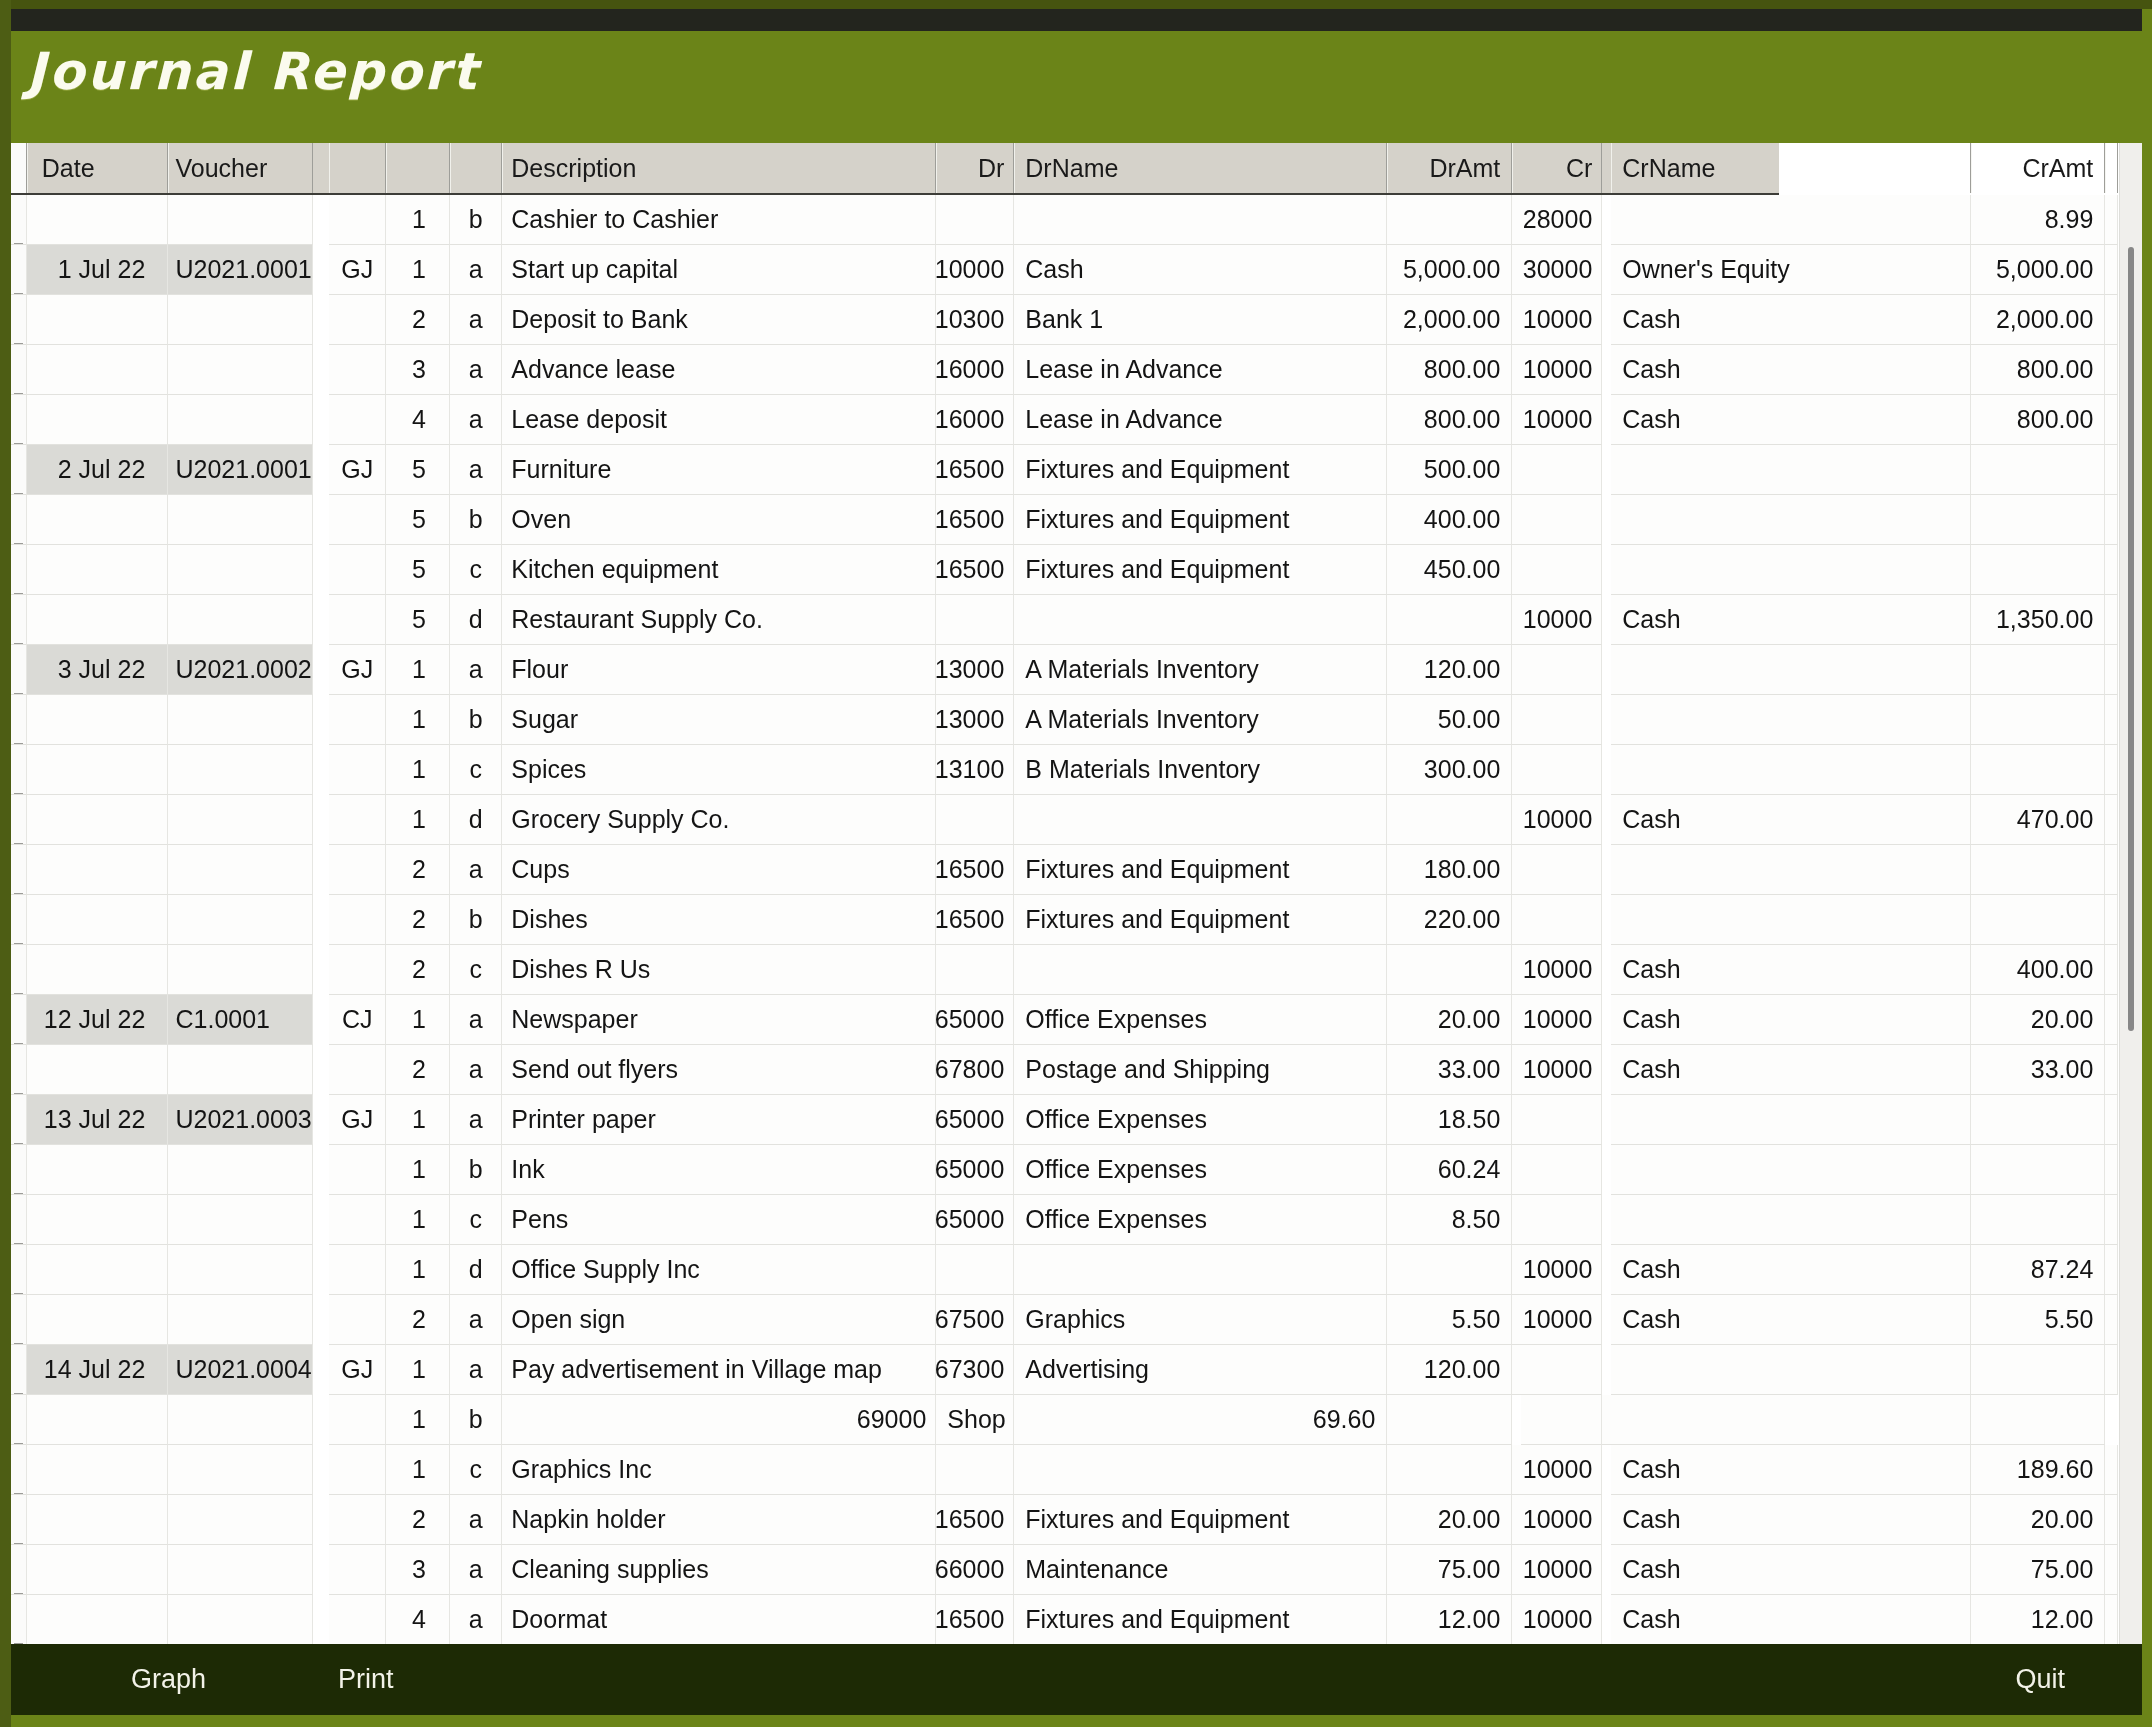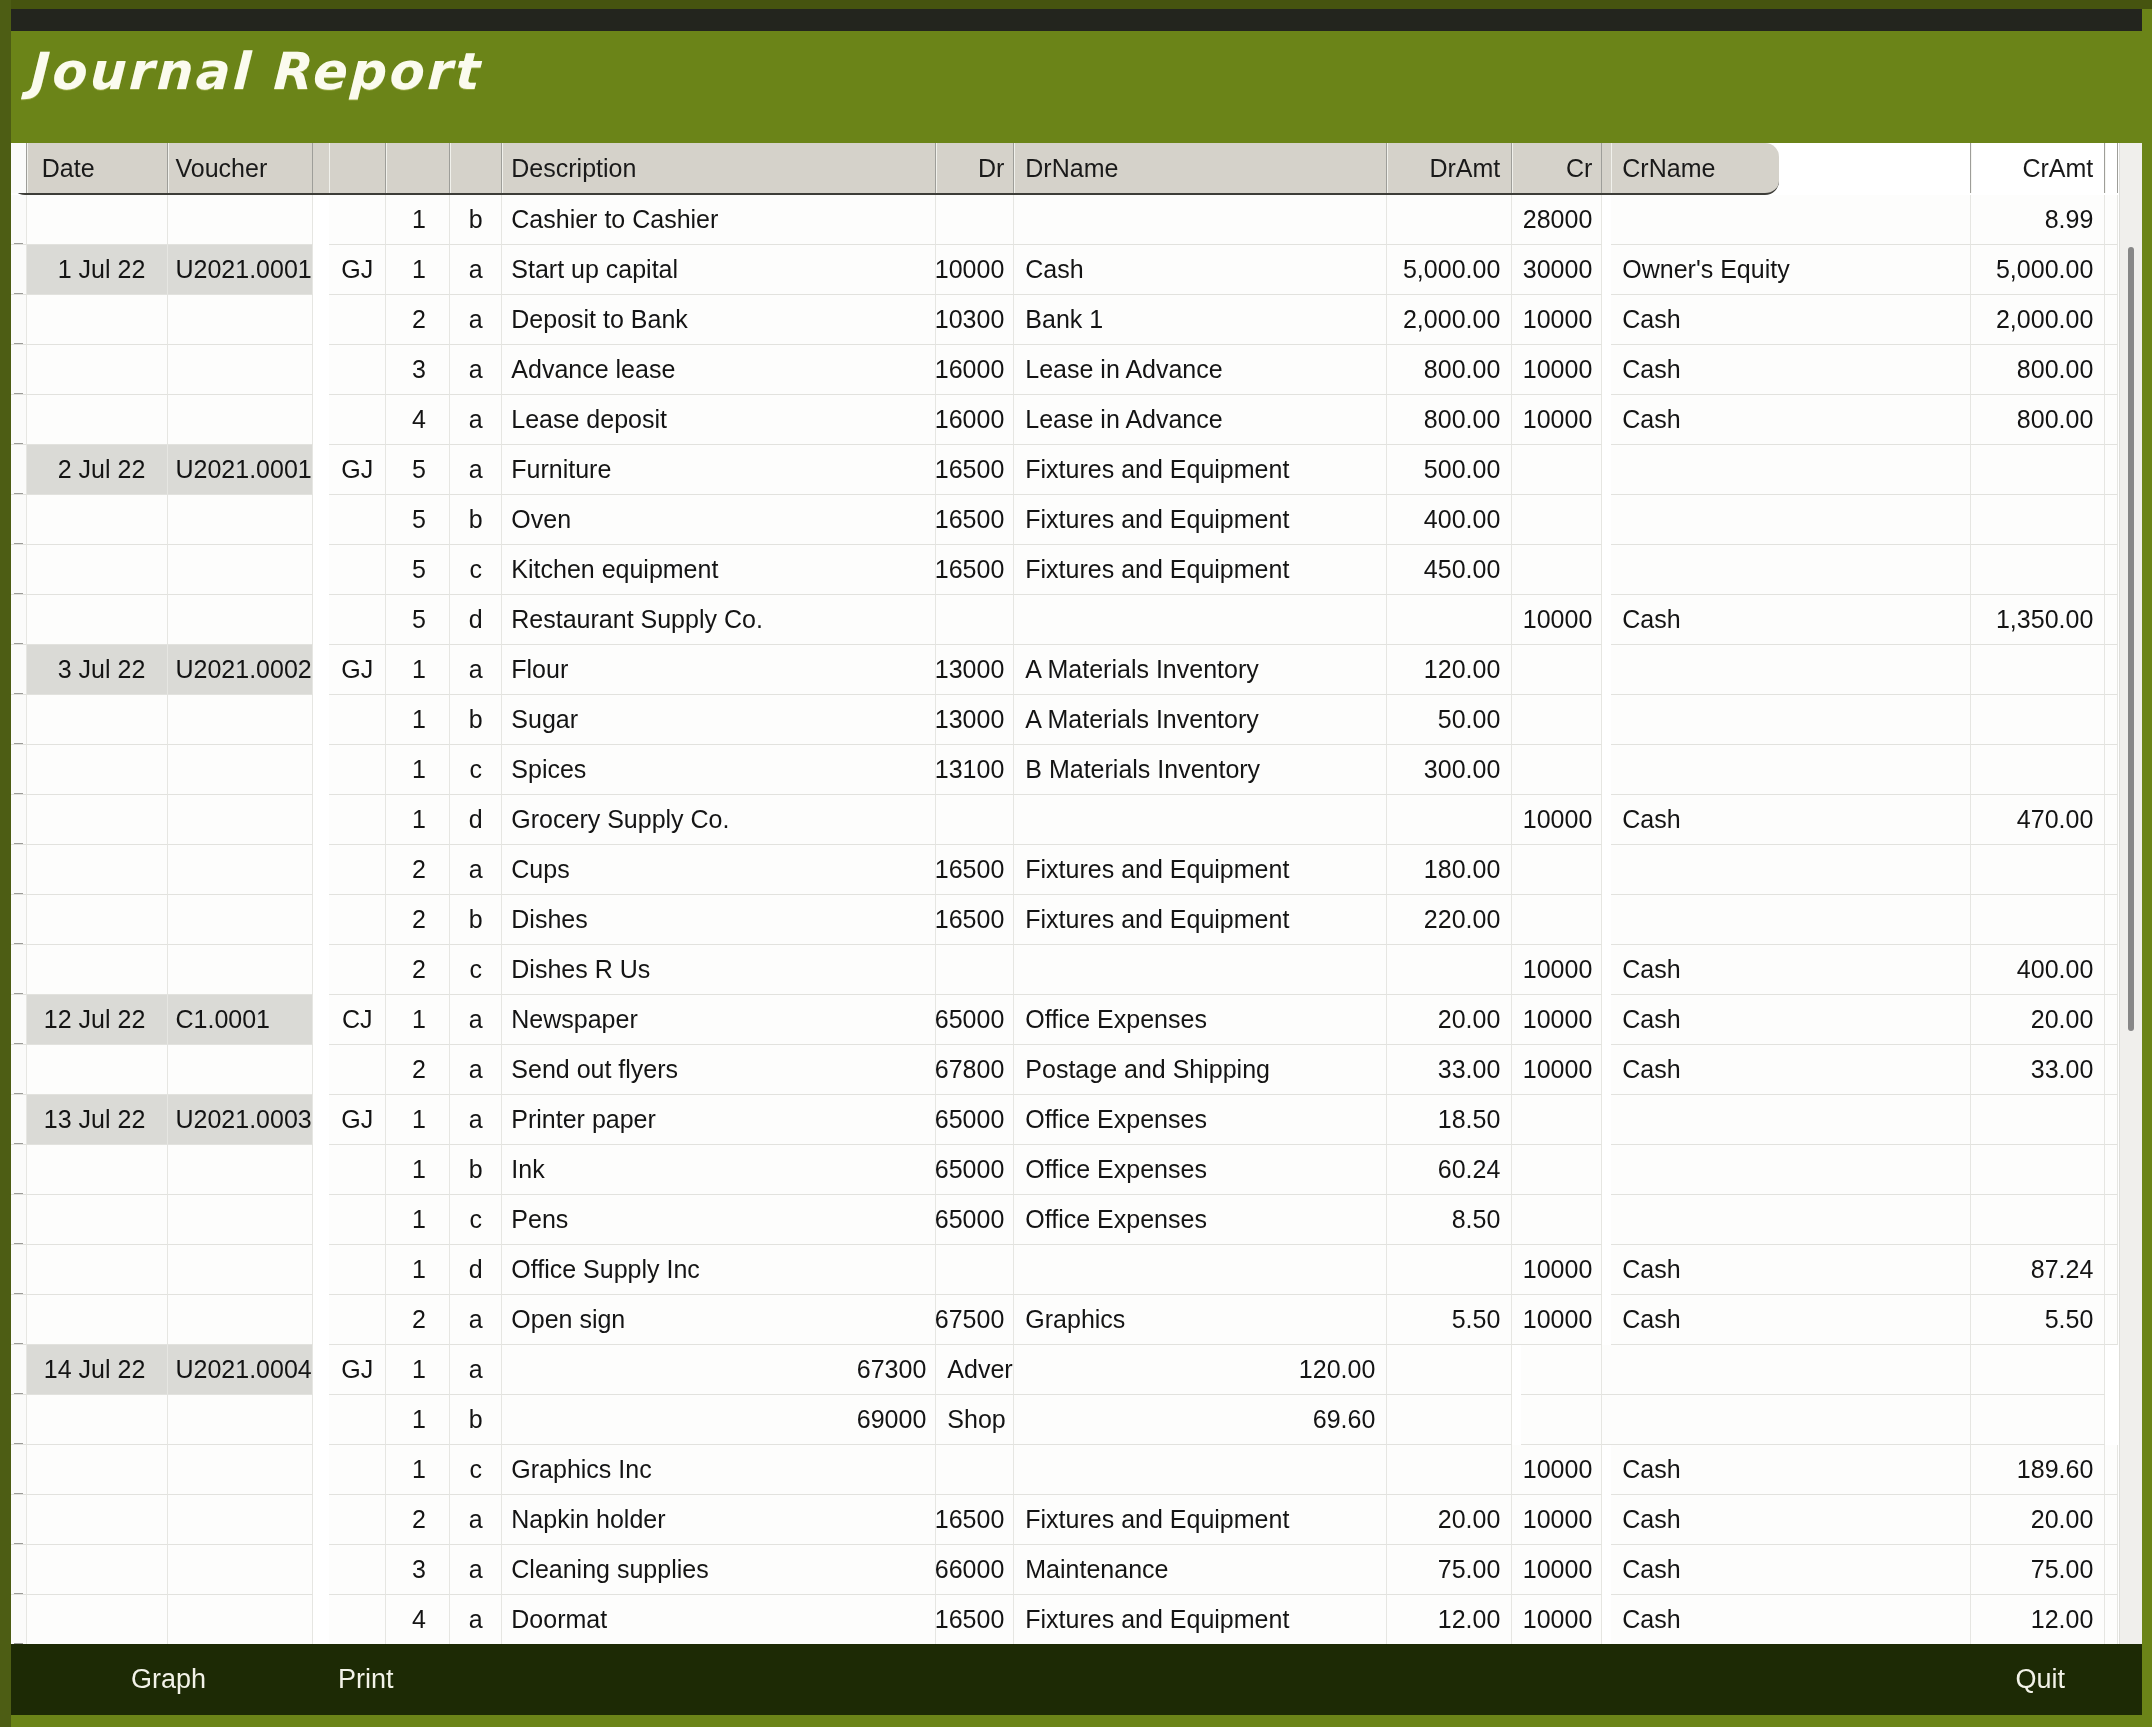--- a/index.html
+++ b/index.html
@@ -43,21 +43,20 @@
   }
   .grid-row {
     display: grid;
     grid-template-columns: 16.3px 141px 145px 73px 64px 52px 434px 78px 373px 125px 90px 369px 134px 12.7px;
   }
   .thead {
     height: 52px;
     background: #d5d2ca;
     border-bottom: 2.7px solid #3d3d38;
     width: 1768px;
-    border-radius: 14px;
   }
   .th {
     display: flex; align-items: center;
     font-size: 25px; color: #1a1a1a;
     border-right: 0.9px solid #9e9e99;
     overflow: hidden; white-space: nowrap;
     height: 50px;
   }
   .th:not(:first-child) { box-shadow: inset 0.9px 0 0 #f4f4f0; }
   .tbody { width: 2108px; }
@@ -591,20 +590,21 @@
 
   <div class="tr grid-row group-start">
     <div class="td c-sel">
             <span class="dash"></span>
           </div>
     <div class="td c-date">14 Jul 22</div>
     <div class="td c-voucher">U2021.0004</div>
     <div class="td c-type">GJ</div>
     <div class="td c-num">1</div>
     <div class="td c-sub">a</div>
+    <div class="td c-desc">Pay advertisement in Village map</div>
     <div class="td c-dr">67300</div>
     <div class="td c-drname">Advertising</div>
     <div class="td c-dramt">120.00</div>
     <div class="td c-cr"></div>
     <div class="td c-crname"></div>
     <div class="td c-cramt"></div>
     <div class="td c-fill"></div>
   </div>
 
   <div class="tr grid-row">

